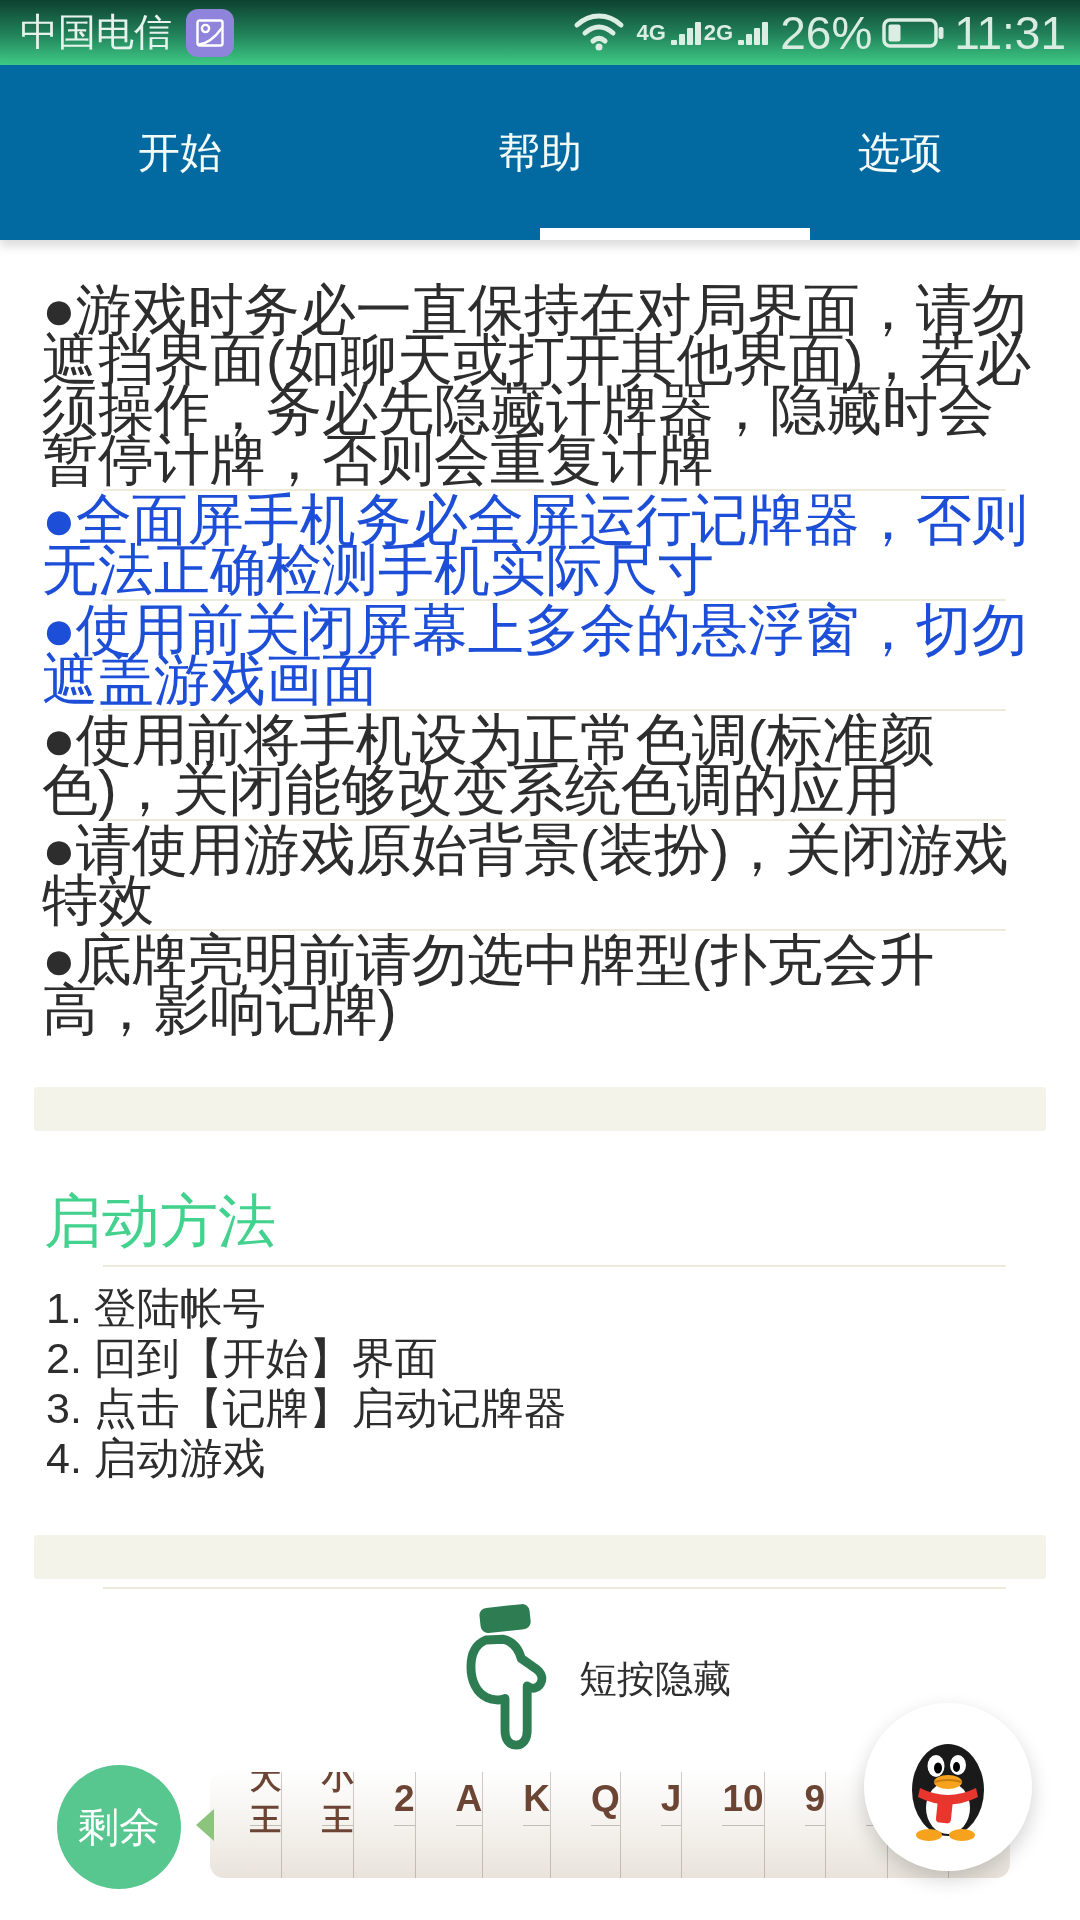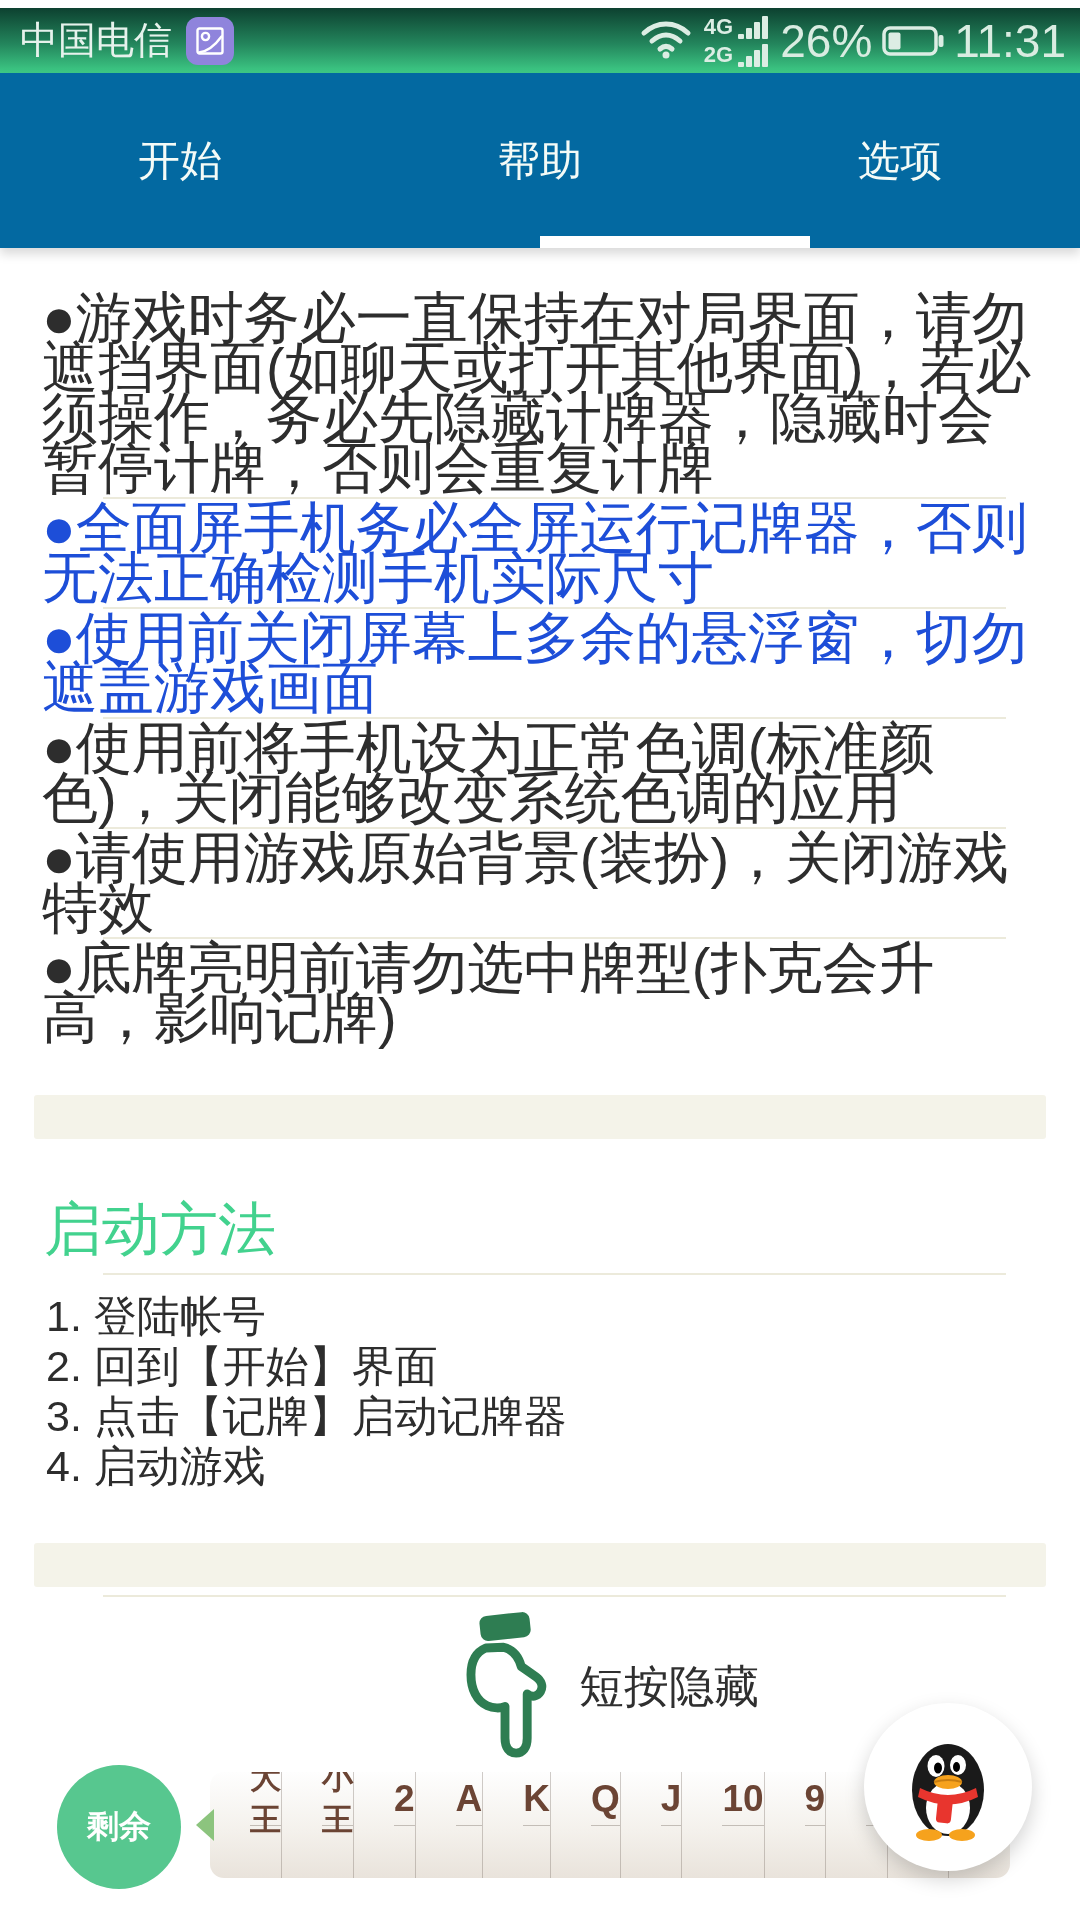--- a/index.html
+++ b/index.html
@@ -5,28 +5,28 @@
   html,body{margin:0;padding:0;}
   body{
     width:1080px;height:1920px;overflow:hidden;position:relative;
     background:#ffffff;font-family:"Liberation Sans", sans-serif;
     -webkit-font-smoothing:antialiased;
   }
   
   .status-bar{
     height:65px;display:flex;align-items:center;justify-content:space-between;
     background:linear-gradient(180deg,#0d4130 0%,#23855c 55%,#3ecb86 100%);
-    padding:0 14px 0 20px;color:#ddeee4;margin-top:8px;
+    padding:0 14px 0 20px;color:#ddeee4;
   }
   .sb-left{display:flex;align-items:center;gap:14px;}
   .operator{font-size:38px;color:#e6f2ec;}
   .shot-icon{width:48px;height:48px;border-radius:12px;background:#8f84dc;
     display:flex;align-items:center;justify-content:center;}
   .sb-right{display:flex;align-items:center;gap:10px;}
-  .sims{display:flex;flex-direction:column;gap:3px;margin:0 2px;}
+  .sims{display:flex;flex-direction:row;gap:3px;margin:0 2px;}
   .sim-row{display:flex;align-items:flex-end;gap:2px;height:25px;}
   .sim-label{font-size:22px;font-weight:bold;color:#dcede4;line-height:25px;margin-right:3px;}
   .sbar{width:6px;background:#dcede4;border-radius:1px;display:inline-block;}
   .b1{height:5px;} .b2{height:11px;} .b3{height:17px;} .b4{height:23px;}
   .batt-pct,.clock{font-size:46px;color:#d9ece1;}
   .battery{display:flex;align-items:center;}
   
   .tab-bar{
     position:relative;height:175px;background:#0369a1;display:flex;
     box-shadow:0 6px 10px rgba(0,0,0,0.15);
@@ -41,27 +41,27 @@
   .c-black{color:#2d2d2d;}
   .c-green{color:#1d4ed8;}
   .sep{height:2px;background:#eceadb;margin:4px 74px 4px 103px;}
   .tip-block:last-of-type .sep{display:none;}
   .beige-bar{height:44px;margin:52px 34px 0;background:#f4f3e9;border-radius:3px;}
   .sec-title{margin:54px 0 0 44px;font-size:58px;line-height:72px;font-weight:500;color:#42d28e;}
   .title-sep{margin-top:8px;}
   .steps{margin:16px 0 0;padding:0 0 0 46px;list-style:none;}
   .step{font-size:43px;line-height:50px;color:#2d2d2d;font-weight:500;}
   .gesture-row{display:flex;align-items:center;margin:14px 0 0 459px;gap:28px;}
-  .gesture-label{font-size:45px;color:#2f2f2f;font-weight:500;}
+  .gesture-label{font-size:38px;color:#2f2f2f;font-weight:500;}
   
   .remain-circle{
     position:absolute;left:57px;top:1765px;width:124px;height:124px;border-radius:50%;
     background:#57c78f;display:flex;align-items:center;justify-content:center;z-index:2;
   }
-  .remain-circle span{color:#ffffff;font-size:32px;font-weight:bold;}
+  .remain-circle span{color:#ffffff;font-size:41px;font-weight:normal;}
   .card-bar{position:absolute;left:196px;top:1772px;width:814px;height:106px;z-index:1;}
   .bar-notch{position:absolute;left:0;top:50%;transform:translateY(-50%);width:0;height:0;
     border-top:16px solid transparent;border-bottom:16px solid transparent;
     border-right:18px solid #8cc47e;}
   .bar-body{margin-left:14px;height:100%;display:flex;border-radius:14px;overflow:hidden;}
   .cap-left{width:20px;background:linear-gradient(180deg,#93cb80,#7fbe84);}
   .cap-right{width:70px;background:#87bd79;}
   .bar-table{flex:1;display:flex;background:linear-gradient(180deg,#fefefe 0%,#f4f1ec 55%,#e9e3db 100%);}
   .card-col{flex:1;display:flex;flex-direction:row;border-right:1px solid rgba(120,110,100,0.35);padding-left:40px;}
   .card-col:nth-child(-n+2){flex:1.5;}

